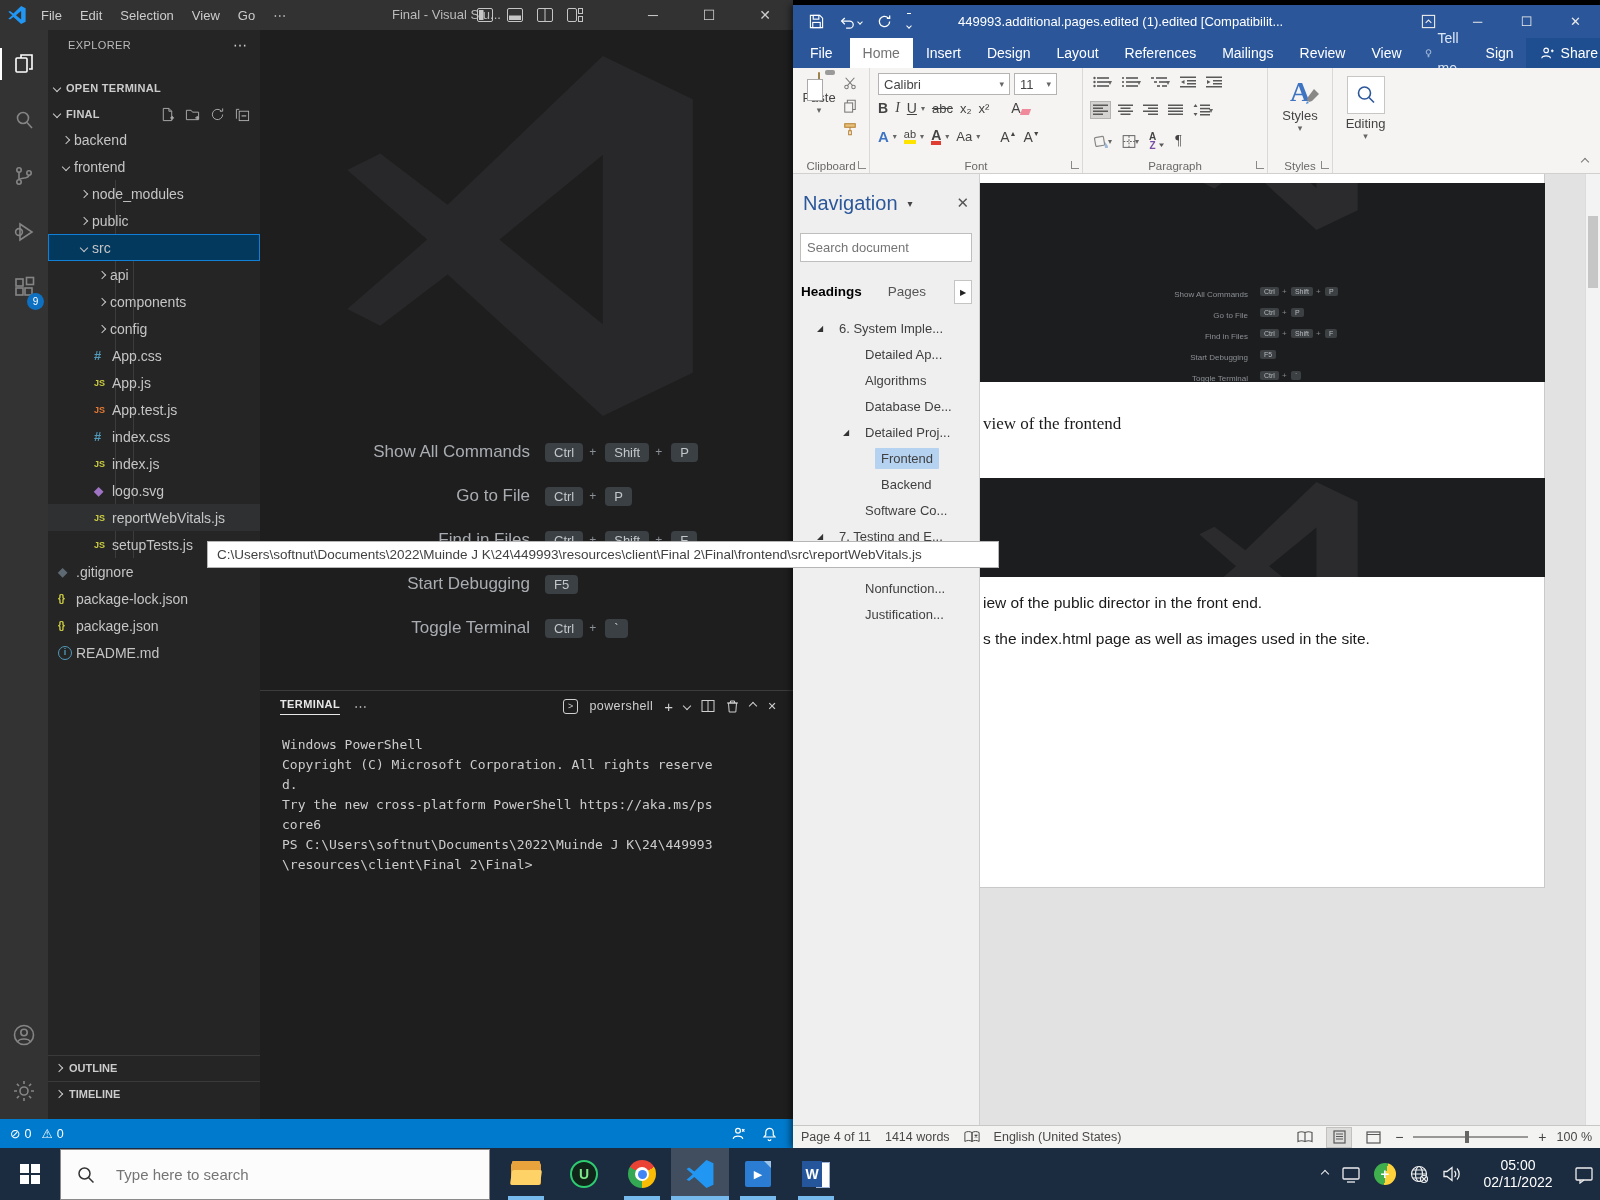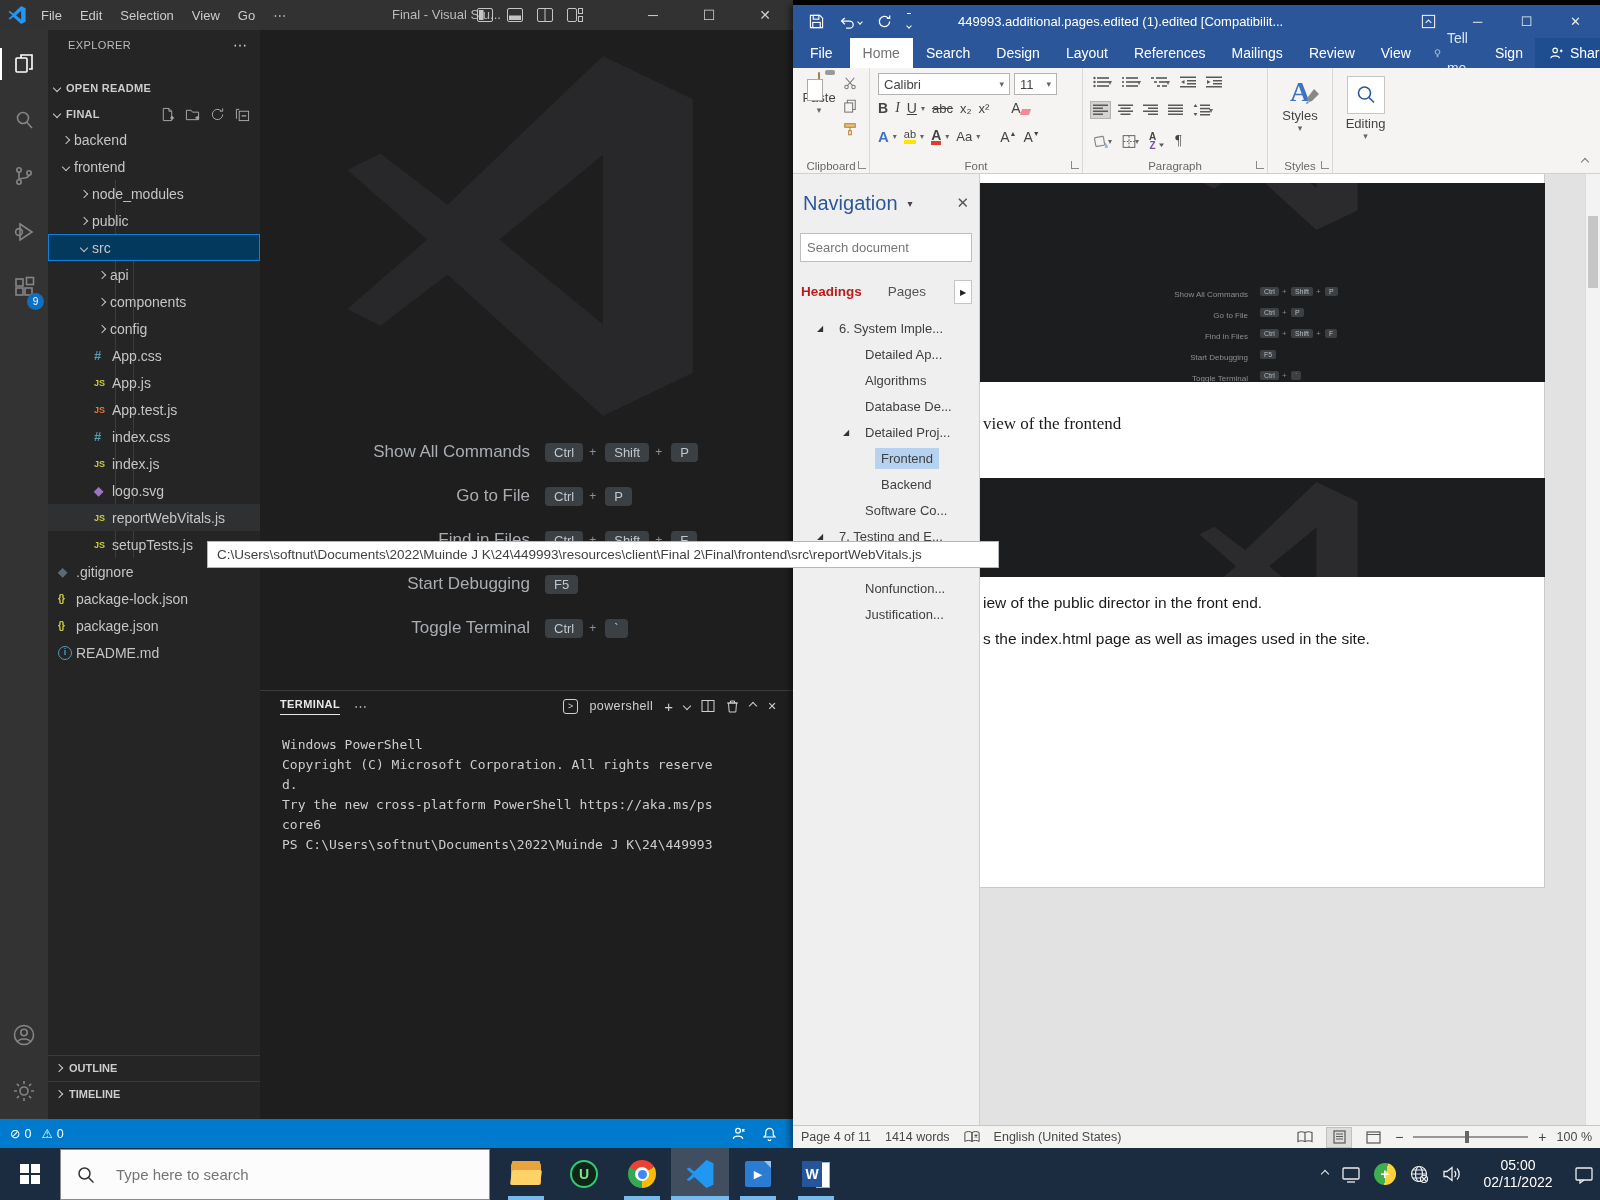--- a/index.html
+++ b/index.html
@@ -158,21 +158,21 @@
 
   .w-content{position:absolute;left:0;top:169px;right:0;bottom:23px;background:#e2e2e2;overflow:hidden}
   .nav-pane{position:absolute;left:0;top:0;width:187px;bottom:0;background:#efefef;border-right:1px solid #cfcfcf}
   .nav-title{position:absolute;left:10px;top:18px;font-size:20px;color:#2b579a;display:flex;align-items:center;gap:10px}
   .nav-title .dd2{font-size:10px;color:#444}
   .nav-close{position:absolute;right:10px;top:20px;color:#555;font-size:15px}
   .nav-search{position:absolute;left:7px;top:59px;right:7px;height:29px;background:#fff;border:1px solid #c0bebc;display:flex;align-items:center;padding:0 6px}
   .nav-search input{border:none;outline:none;flex:1;font-size:13px;color:#666;font-family:"Liberation Sans",sans-serif;background:transparent}
   .nav-search .dd2{font-size:9px;color:#666;margin-left:5px}
   .nav-tabs{position:absolute;left:8px;top:104px;right:7px;height:26px;display:flex;align-items:center;gap:26px;font-size:13.5px;color:#555}
-  .nav-tabs .ntab.active{color:#b91c1c;font-weight:bold}
+  .nav-tabs .ntab.active{color:#000000;font-weight:bold}
   .nav-more{position:absolute;right:7px;top:106px;width:18px;height:24px;border:1px solid #c6c4c2;background:#fff;display:flex;align-items:center;justify-content:center;font-size:8px;color:#222}
   .nav-list{position:absolute;left:0;top:141px;right:0}
   .nitem{position:relative;display:flex;align-items:center;height:26px;font-size:13px;color:#3f3f3f}
   .nitem.level-1{padding-left:24px}
   .nitem.level-2{padding-left:50px}
   .nitem.level-3{padding-left:66px}
   .ncaret{width:16px;font-size:8px;color:#333;visibility:hidden}
   .ncaret::before{content:"◢"}
   .nitem.caret .ncaret{visibility:visible}
   .nlabel{padding:3px 6px;border-radius:1px}
@@ -322,21 +322,21 @@
     </div>
   </div>
 
   <div class="vs-side">
     <div class="exp-head">
       <span>EXPLORER</span>
       <span class="more">⋯</span>
     </div>
     <div class="sec sec-open">
       <span class="chv d"></span>
-        <span>OPEN README</span>
+        <span>OPEN TERMINAL</span>
     </div>
     <div class="sec sec-final">
       <span class="chv d"></span>
         <span>FINAL</span>
       <span class="acts">
         <svg width="15" height="15" viewBox="0 0 16 16" fill="none" stroke="#c5c5c5">
             <path d="M9.5 1.5h-6v13h9v-10z"></path>
             <path d="M9.5 1.5v3h3"></path>
             <path d="M11 11.5h4M13 9.5v4" stroke-width="1.3"></path>
           </svg>
@@ -571,21 +571,21 @@
           </svg>
         <svg width="13" height="14" viewBox="0 0 13 14" fill="none" stroke="#cfcfcf">
             <path d="M2.5 4h8l-.7 9h-6.6z"></path>
             <line x1="1" y1="4" x2="12" y2="4"></line>
             <path d="M4.5 4V2h4v2"></path>
           </svg>
         <span class="chv u"></span>
         <span>✕</span>
       </span>
     </div>
-    <div class="term-body"><div>Windows PowerShell</div><div>Copyright (C) Microsoft Corporation. All rights reserve</div><div>d.</div><div></div><div>Try the new cross-platform PowerShell https://aka.ms/ps</div><div>core6</div><div></div><div>PS C:\Users\softnut\Documents\2022\Muinde J K\24\449993</div></div>
+    <div class="term-body"><div>Windows PowerShell</div><div>Copyright (C) Microsoft Corporation. All rights reserve</div><div>d.</div><div></div><div>Try the new cross-platform PowerShell https://aka.ms/ps</div><div>core6</div><div></div><div>PS C:\Users\softnut\Documents\2022\Muinde J K\24\449993</div><div>\resources\client\Final 2\Final&gt;</div></div>
   </div>
 
   <div class="vs-status">
     <span class="grp">
       <span>⊘</span>
         <span>0</span>
       <span style="margin-left:6px">⚠</span>
         <span>0</span>
     </span>
     <span class="right">
@@ -636,21 +636,21 @@
       <div>✕</div>
     </div>
   </div>
 
   <div class="w-tabs">
 
       <div class="wtab kind-file">File</div>
 
       <div class="wtab active">Home</div>
 
-      <div class="wtab">Search</div>
+      <div class="wtab">Insert</div>
 
       <div class="wtab">Design</div>
 
       <div class="wtab">Layout</div>
 
       <div class="wtab">References</div>
 
       <div class="wtab">Mailings</div>
 
       <div class="wtab">Review</div>

